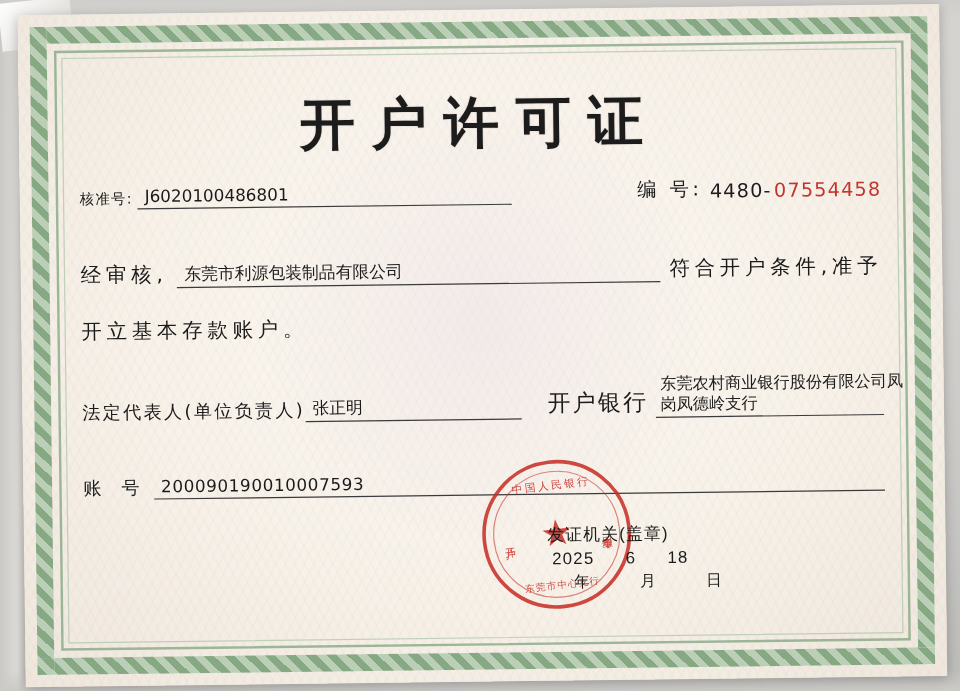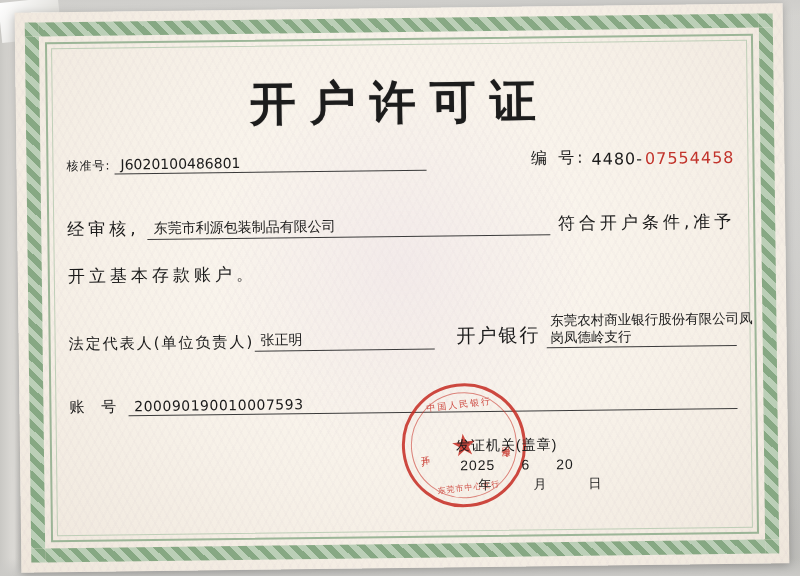--- a/index.html
+++ b/index.html
@@ -337,21 +337,21 @@
         <span class="seal-text-right">专用章</span>
         <span class="seal-star">★</span>
         <span class="seal-text-bottom">东莞市中心支行</span>
       </div>
 
       <div class="issue-block">
         <div class="issue-title">发证机关(盖章)</div>
         <div class="issue-date">
           <span>2025</span>
           <span>6</span>
-          <span>20</span>
+          <span>18</span>
         </div>
         <div class="issue-date-units">
           <span>年</span>
           <span>月</span>
           <span>日</span>
         </div>
       </div>
 
     </div>
   </div>

